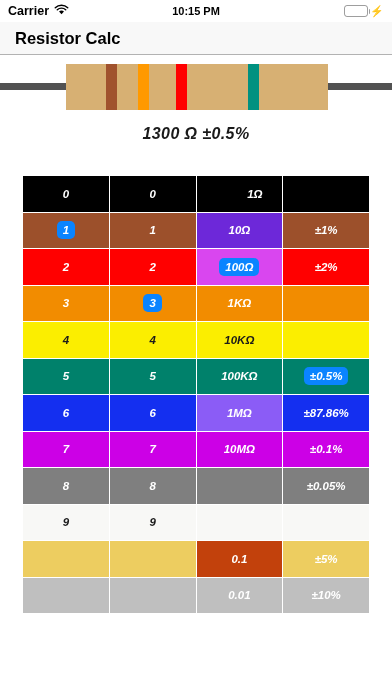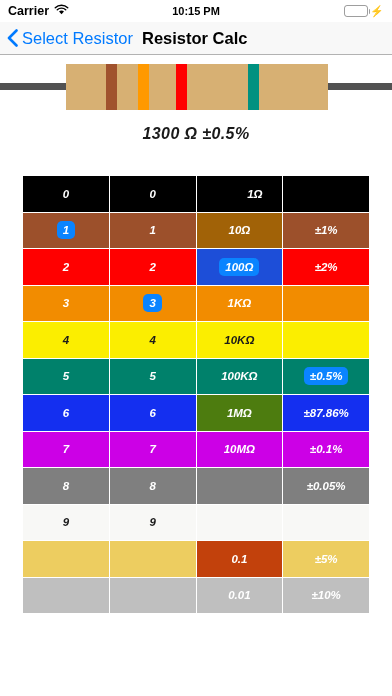--- a/index.html
+++ b/index.html
@@ -164,28 +164,20 @@
   <div class="sb-center">10:15 PM</div>
   <div class="sb-right">
     <span class="battery">
       <span class="battery-fill"></span>
     </span>
     <span class="bolt">⚡</span>
   </div>
 </div>
 
 <div class="nav-bar">
-  <div class="back-btn">
-    <span class="chevron-left">
-      <svg width="13" height="18" viewBox="0 0 13 18">
-        <path d="M10.5 1.5 L3 9 l7.5 7.5" stroke="#007aff" stroke-width="2.6" fill="none" stroke-linecap="round" stroke-linejoin="round"></path>
-      </svg>
-    </span>
-    <span>Select Resistor</span>
-  </div>
   <div class="nav-title">Resistor Calc</div>
 </div>
 
 <div class="resistor-area">
   <div class="lead lead-left" style="background: rgb(82, 82, 82);"></div>
   <div class="lead lead-right" style="background: rgb(82, 82, 82);"></div>
   <div class="resistor-body" id="resistor-body" style="background: rgb(215, 176, 115);">
       <div class="band" style="width: 40px;"></div>
       <div class="band" style="width: 11px; background: rgb(160, 82, 45);"></div>
       <div class="band" style="width: 21px;"></div>
@@ -202,27 +194,27 @@
   <tbody id="table-body">
       <tr>
         <td style="background: rgb(0, 0, 0); color: rgb(255, 255, 255);"><span class="cell-inner">0</span></td>
         <td style="background: rgb(0, 0, 0); color: rgb(255, 255, 255);"><span class="cell-inner">0</span></td>
         <td style="background: rgb(0, 0, 0); color: rgb(255, 255, 255); padding-left: 31px;"><span class="cell-inner">1Ω</span></td>
         <td style="background: rgb(0, 0, 0); color: rgb(255, 255, 255);"></td>
       </tr>
       <tr>
         <td style="background: rgb(156, 80, 43); color: rgb(255, 255, 255);"><span class="cell-inner sel">1</span></td>
         <td style="background: rgb(156, 80, 43); color: rgb(255, 255, 255);"><span class="cell-inner">1</span></td>
-        <td style="background: #a16207; color: rgb(255, 255, 255); font-style: italic;"><span class="cell-inner">10Ω</span></td>
+        <td style="background: #6d28d9; color: rgb(255, 255, 255); font-style: italic;"><span class="cell-inner">10Ω</span></td>
         <td style="background: rgb(156, 80, 43); color: rgb(255, 255, 255);"><span class="cell-inner">±1%</span></td>
       </tr>
       <tr>
         <td style="background: rgb(255, 0, 0); color: rgb(255, 255, 255);"><span class="cell-inner">2</span></td>
         <td style="background: rgb(255, 0, 0); color: rgb(255, 255, 255);"><span class="cell-inner">2</span></td>
-        <td style="background: #1d4ed8; color: rgb(255, 255, 255);"><span class="cell-inner sel">100Ω</span></td>
+        <td style="background: #d946ef; color: rgb(255, 255, 255);"><span class="cell-inner sel">100Ω</span></td>
         <td style="background: rgb(255, 0, 0); color: rgb(255, 255, 255);"><span class="cell-inner">±2%</span></td>
       </tr>
       <tr>
         <td style="background: rgb(242, 140, 0); color: rgb(255, 255, 255);"><span class="cell-inner">3</span></td>
         <td style="background: rgb(242, 140, 0); color: rgb(255, 255, 255);"><span class="cell-inner sel">3</span></td>
         <td style="background: rgb(242, 140, 0); color: rgb(255, 255, 255);"><span class="cell-inner">1KΩ</span></td>
         <td style="background: rgb(242, 140, 0); color: rgb(255, 255, 255);"></td>
       </tr>
       <tr>
         <td style="background: rgb(251, 238, 0); color: rgb(26, 26, 26);"><span class="cell-inner">4</span></td>
@@ -232,21 +224,21 @@
       </tr>
       <tr>
         <td style="background: rgb(0, 129, 107); color: rgb(255, 255, 255);"><span class="cell-inner">5</span></td>
         <td style="background: rgb(0, 129, 107); color: rgb(255, 255, 255);"><span class="cell-inner">5</span></td>
         <td style="background: rgb(0, 129, 107); color: rgb(255, 255, 255);"><span class="cell-inner">100KΩ</span></td>
         <td style="background: rgb(0, 129, 107); color: rgb(255, 255, 255);"><span class="cell-inner sel">±0.5%</span></td>
       </tr>
       <tr>
         <td style="background: rgb(20, 47, 240); color: rgb(255, 255, 255);"><span class="cell-inner">6</span></td>
         <td style="background: rgb(20, 47, 240); color: rgb(255, 255, 255);"><span class="cell-inner">6</span></td>
-        <td style="background: #4d7c0f; color: rgb(255, 255, 255); font-style: italic;"><span class="cell-inner">1MΩ</span></td>
+        <td style="background: #8b5cf6; color: rgb(255, 255, 255); font-style: italic;"><span class="cell-inner">1MΩ</span></td>
         <td style="background: rgb(20, 47, 240); color: rgb(255, 255, 255);"><span class="cell-inner">±87.86%</span></td>
       </tr>
       <tr>
         <td style="background: rgb(204, 0, 230); color: rgb(255, 255, 255);"><span class="cell-inner">7</span></td>
         <td style="background: rgb(204, 0, 230); color: rgb(255, 255, 255);"><span class="cell-inner">7</span></td>
         <td style="background: rgb(204, 0, 230); color: rgb(255, 255, 255);"><span class="cell-inner">10MΩ</span></td>
         <td style="background: rgb(204, 0, 230); color: rgb(255, 255, 255);"><span class="cell-inner">±0.1%</span></td>
       </tr>
       <tr>
         <td style="background: rgb(127, 127, 127); color: rgb(255, 255, 255);"><span class="cell-inner">8</span></td>

